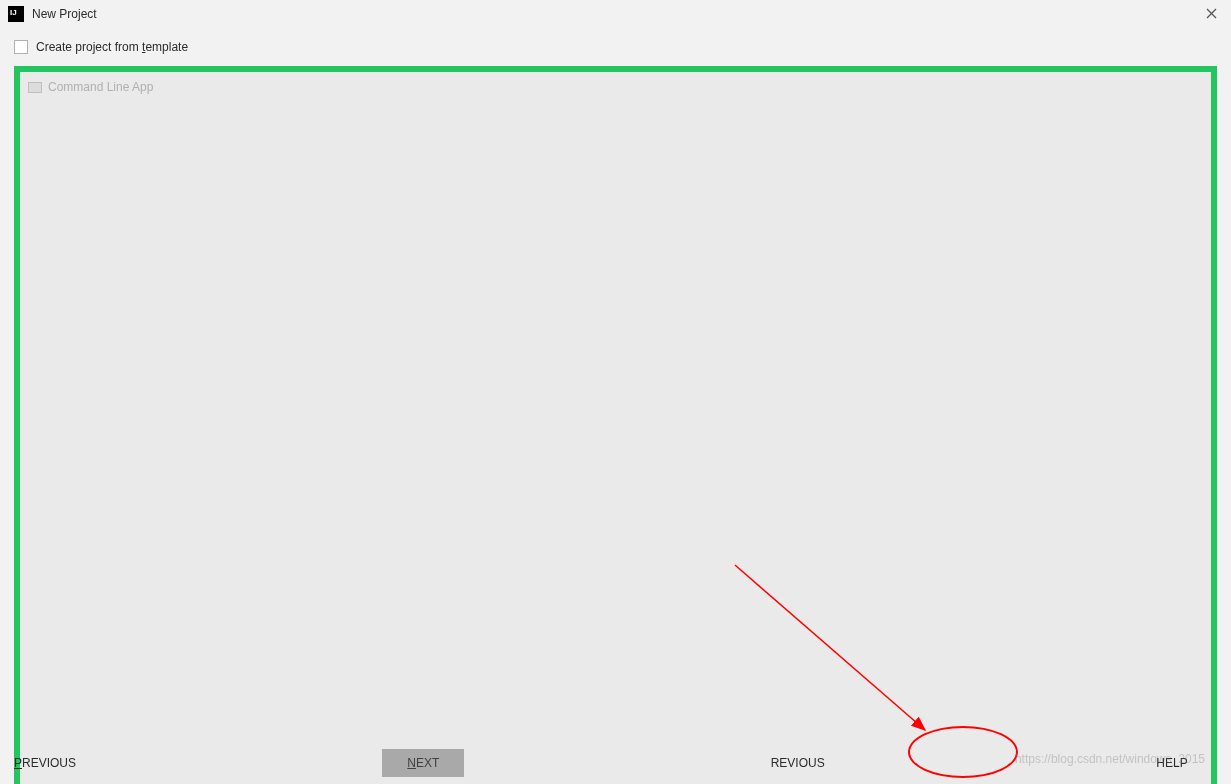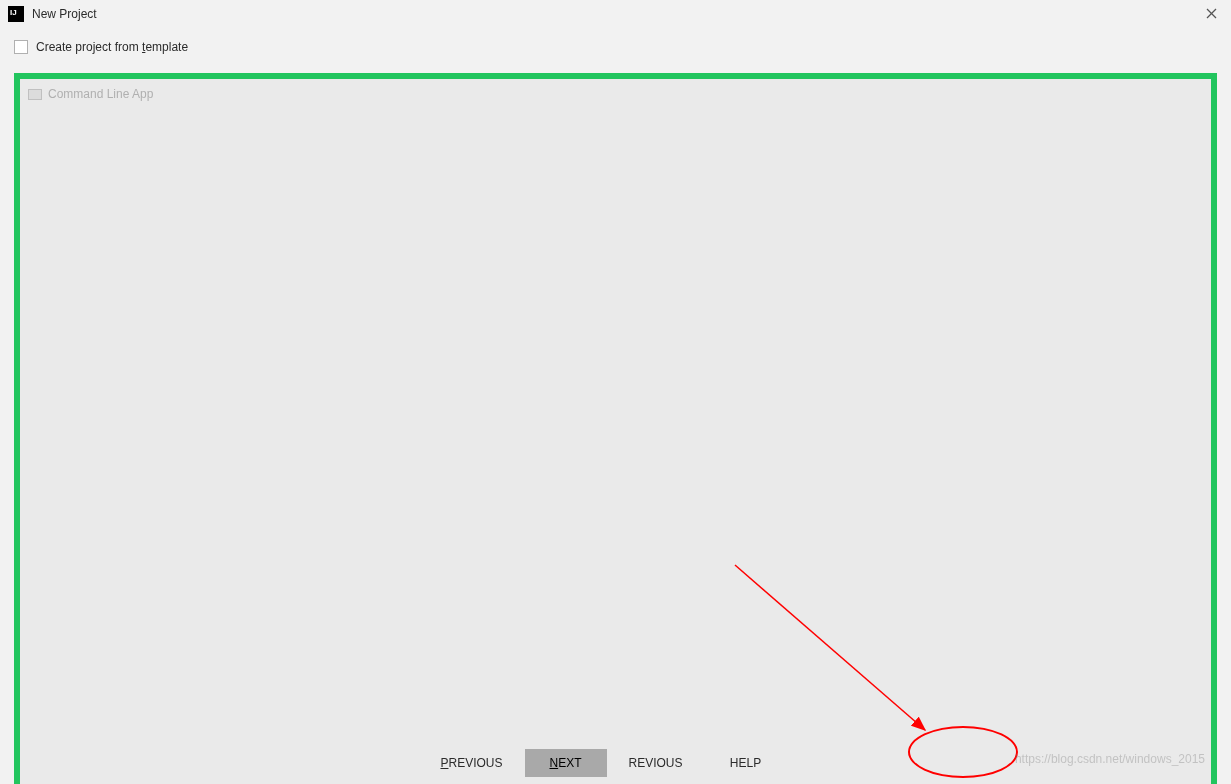--- a/index.html
+++ b/index.html
@@ -56,21 +56,21 @@
       cursor: pointer;
       font-size: 14px;
       color: #555;
     }
     .content-area {
       padding: 12px 14px 0 14px;
     }
     .checkbox-row {
       display: flex;
       align-items: center;
-      margin-bottom: 19px;
+      margin-bottom: 12px;
     }
     .checkbox {
       width: 14px;
       height: 14px;
       border: 1px solid #b0b0b0;
       background: #fff;
       margin-right: 8px;
       cursor: pointer;
     }
     .checkbox-label {
@@ -107,38 +107,38 @@
       height: 96px;
       margin-top: 4px;
     }
     .button-bar {
       position: absolute;
       bottom: 0;
       left: 0;
       right: 0;
       height: 42px;
       display: flex;
-      justify-content: center;
+      justify-content: space-between;
       align-items: center;
       padding-right: 18px;
       gap: 8px;
     }
     .btn {
       min-width: 82px;
       height: 28px;
       border: none;
       background: transparent;
       font-size: 12px;
       color: #2b2b2b;
       cursor: pointer;
       padding: 0 14px;
     }
     .btn.next {
       background: #a9a9a9;
-      color: #000000;
+      color: #404040;
     }
     .btn .underline {
       text-decoration: underline;
     }
     .annotation-arrow {
       position: absolute;
       pointer-events: none;
       top: 560px;
       left: 730px;
     }

